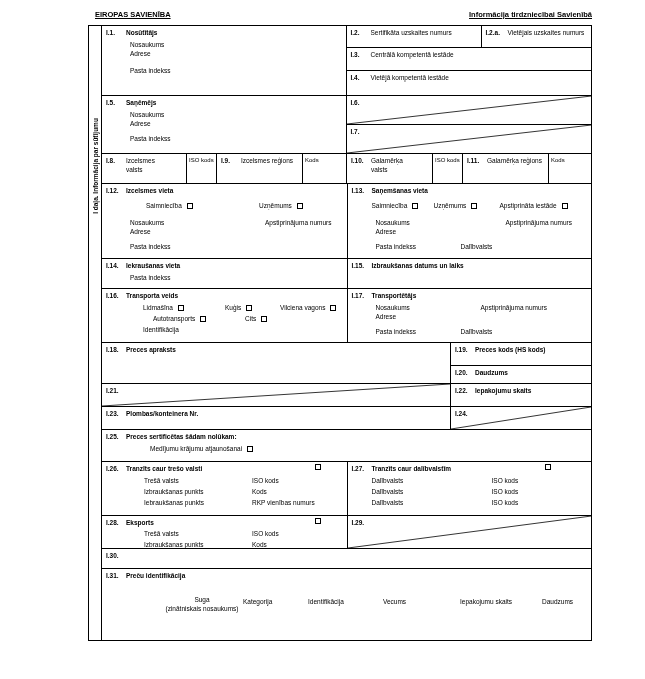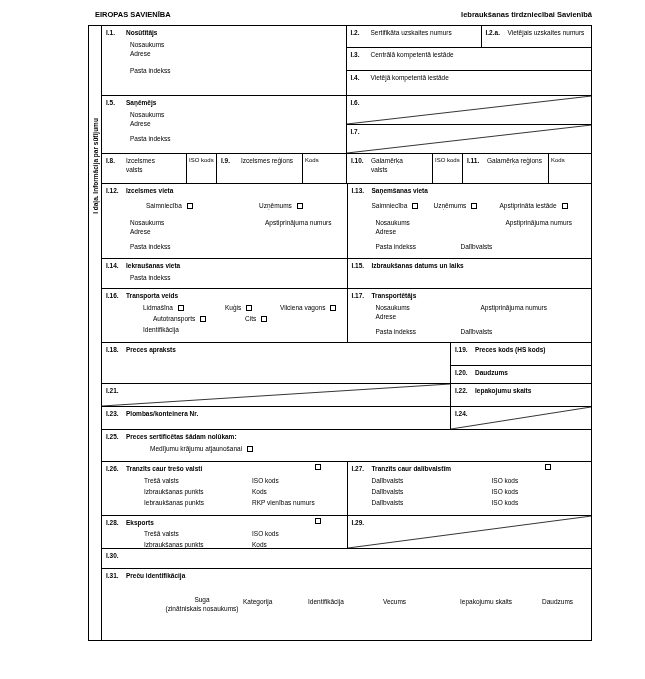--- a/index.html
+++ b/index.html
@@ -1,18 +1,18 @@
 <!DOCTYPE html>
 <html><head>
 <meta charset="utf-8">
 <style>
   *{box-sizing:border-box;margin:0;padding:0}
   body{width:645px;height:679px;position:relative;overflow:hidden;background:#fff;color:#000;
        font-family:"Liberation Sans",sans-serif;font-size:6.5px;line-height:9px;}
-  .hdr{position:absolute;top:10px;font-weight:bold;font-size:7.5px;white-space:nowrap}
+  .hdr{position:absolute;top:10px;font-weight:bold;font-size:7.5px;text-decoration:underline;white-space:nowrap}
   .hdr.l{left:95px}
   .hdr.r{right:53px}
   .form{position:absolute;left:88px;top:25px;width:504px;height:616px;border:1px solid #000;display:flex}
   .strip{flex:none;width:13px;border-right:1px solid #000;position:relative}
   .vtxt{position:absolute;left:50%;top:140px;transform:translate(-50%,-50%) rotate(-90deg);white-space:nowrap;font-weight:bold}
   .main{flex:1;display:flex;flex-direction:column;min-width:0}
   .row{flex:none;display:flex;border-top:1px solid #000}
   .row.first{border-top:none}
   .col{display:flex;flex-direction:column}
   .cell{position:relative;padding:2px 4px;overflow:hidden}
@@ -31,21 +31,21 @@
   .mt2{margin-top:2px}.mt3{margin-top:3px}.mt6{margin-top:6px}.mt8{margin-top:8px}
   .diag{position:absolute;left:0;top:0;width:100%;height:100%;pointer-events:none}
   .smallcell{font-size:6px;padding:2px 2px;white-space:nowrap}
   .abs{position:absolute}
   .ctr{text-align:center}
 </style>
 </head>
 <body>
 
 <div class="hdr l">EIROPAS SAVIENĪBA</div>
-<div class="hdr r">Iebraukšanas tirdzniecībai Savienībā</div>
+<div class="hdr r">Informācija tirdzniecībai Savienībā</div>
 
 <div class="form">
   <div class="strip">
     <div class="vtxt">I daļa. Informācija par sūtījumu</div>
   </div>
   <div class="main">
 
     <div class="row first" style="height:127px">
       <div class="col rb" style="width:50%">
         <div class="cell hb" style="height:70px;flex:none">

